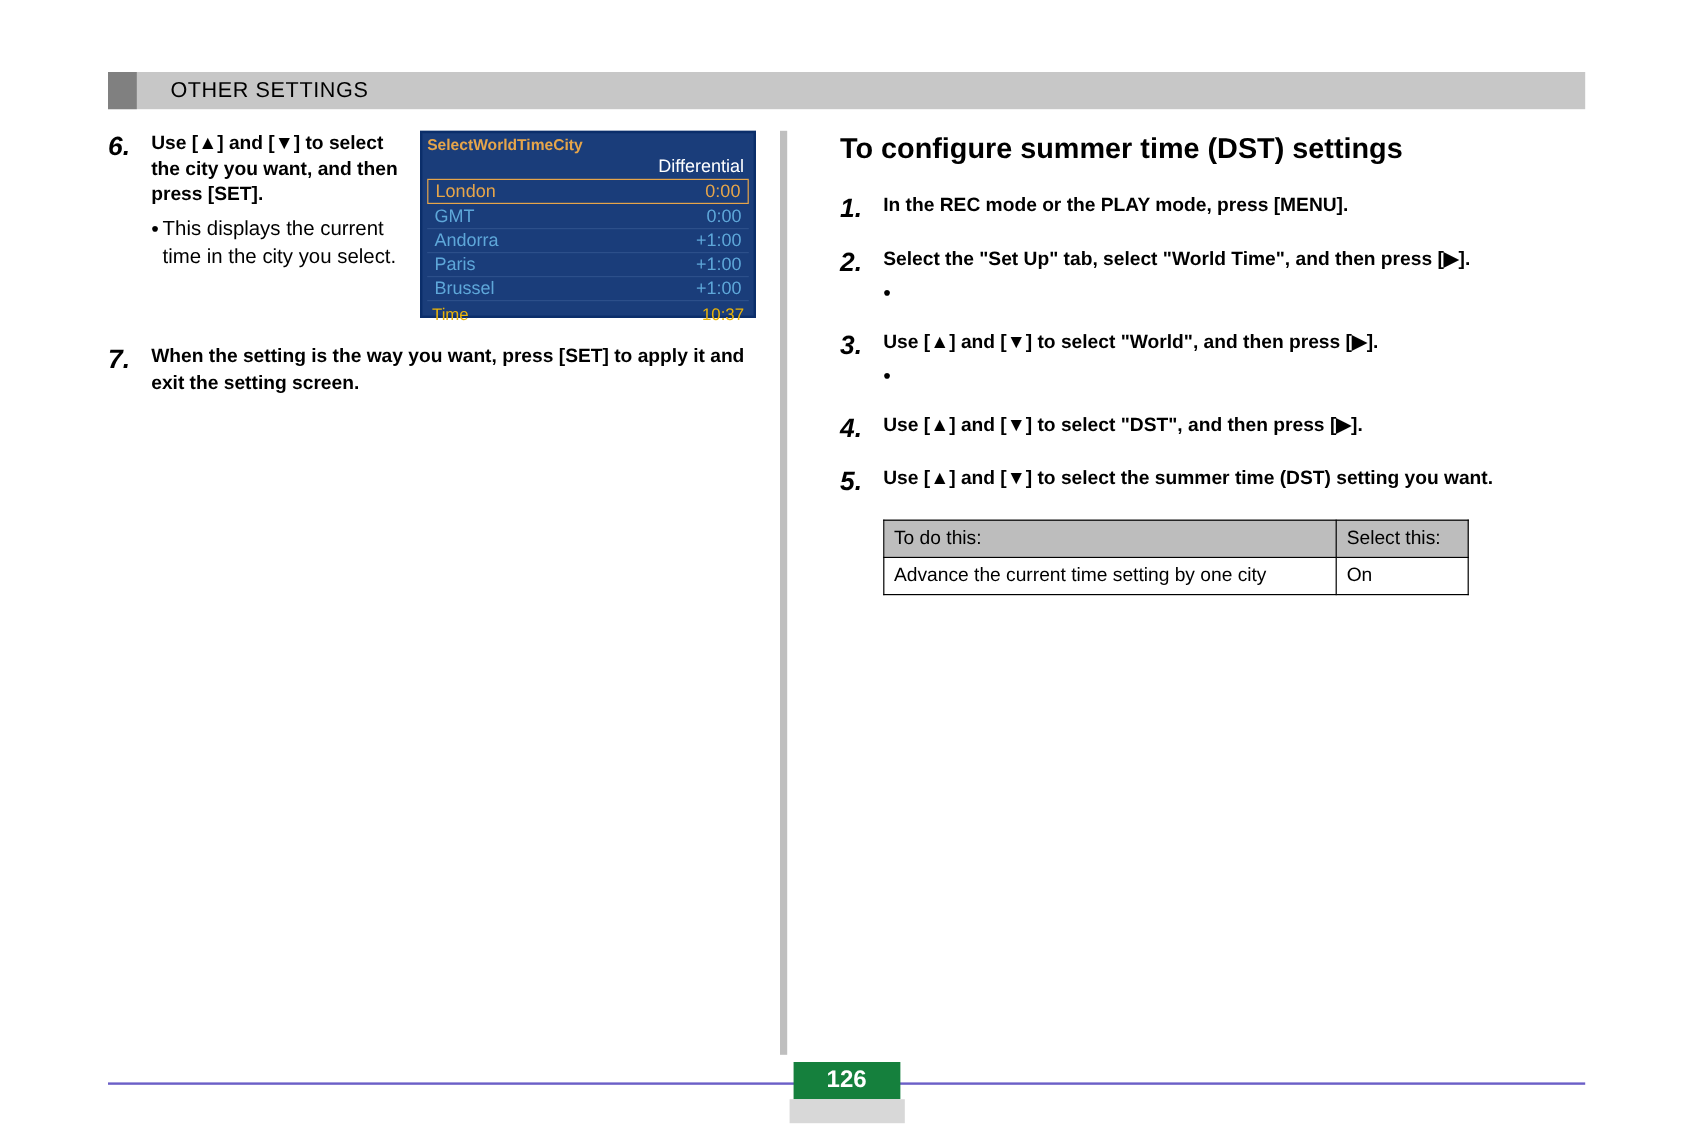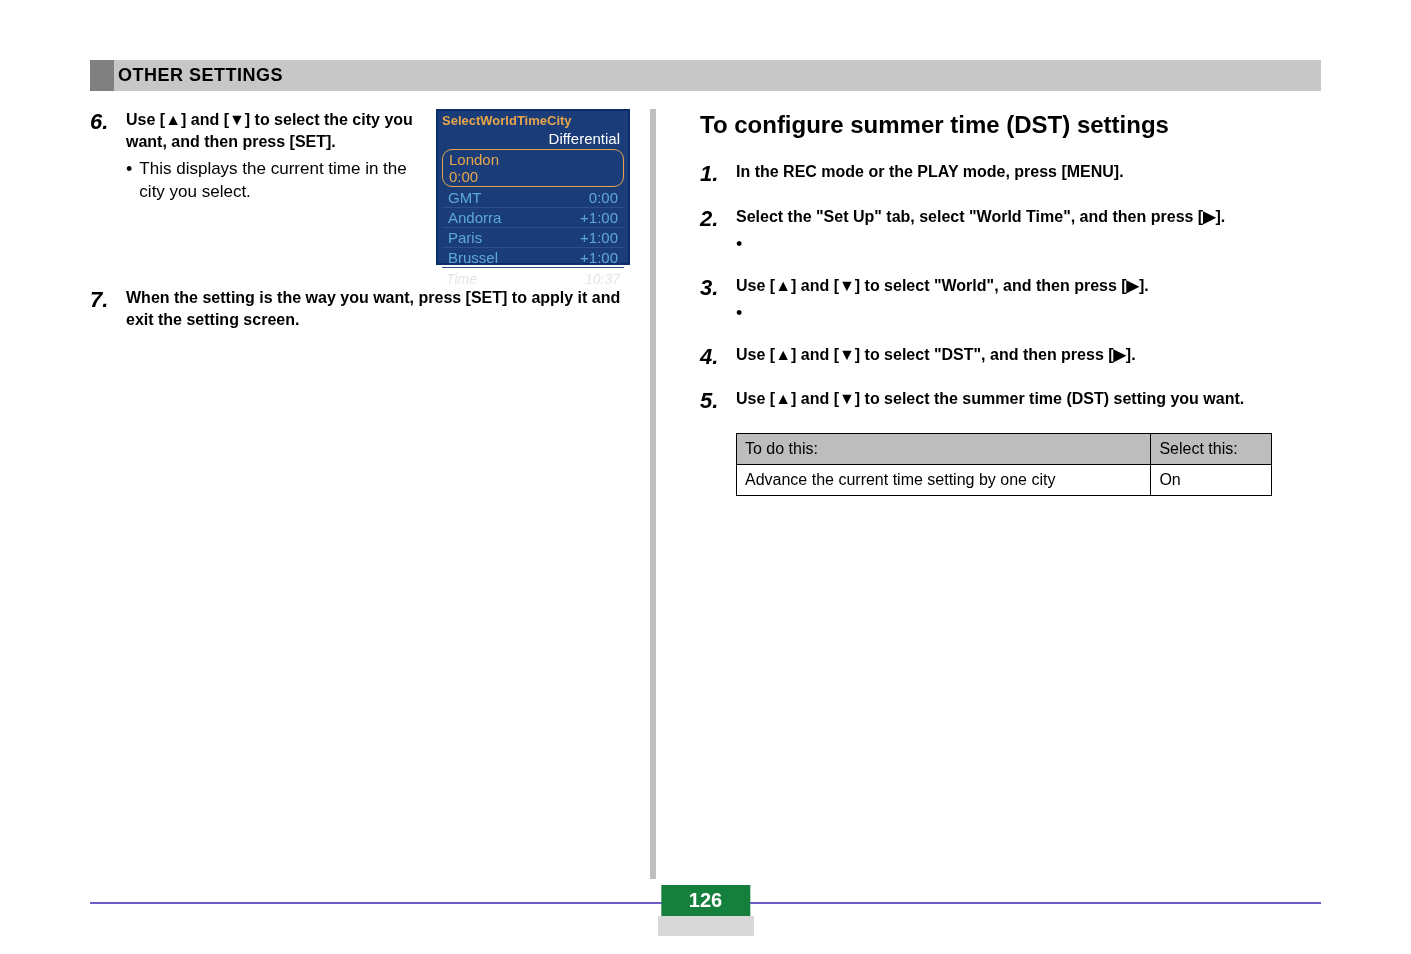--- a/index.html
+++ b/index.html
@@ -12,22 +12,22 @@
   .page {
     width: 1411px;
     height: 954px;
     position: relative;
     box-sizing: border-box;
     padding: 60px 90px 40px 90px;
   }
   .section-heading {
     background: #c7c7c7;
     border-left: 24px solid #808080;
-    padding: 5px 4px;
-    font-weight: bold;
+    padding: 5px 28px;
+    font-weight: normal;
     font-size: 18px;
     letter-spacing: 0.5px;
     margin-bottom: 18px;
     width: 100%;
     box-sizing: border-box;
   }
   .columns {
     display: flex;
     gap: 0;
     height: 770px;
@@ -86,21 +86,21 @@
   }
   .step6-wrap {
     display: flex;
     gap: 12px;
   }
   .step6-text {
     flex: 1;
   }
   
   .lcd {
-    width: 194px;
+    width: 280px;
     height: 156px;
     border: 2px solid #0b2e6a;
     background: #1a3d7a;
     font-family: Arial, sans-serif;
     font-size: 15px;
     box-sizing: border-box;
     padding: 2px;
   }
   .lcd-titlebar {
     color: #e6a54a;
@@ -122,36 +122,34 @@
     display: flex;
     justify-content: space-between;
     padding: 1px 6px;
     color: #5ea7d9;
     border-bottom: 1px solid #2c4f8a;
     font-size: 15px;
   }
   .lcd-row.selected {
     color: #e6a54a;
     border: 1px solid #e6a54a;
-    border-radius: 10px;
+    border-radius: 0;
     margin-bottom: 1px;
-    flex-direction: column;
   }
   .lcd-footer {
     display: flex;
     justify-content: space-between;
     padding: 3px 6px 0 6px;
-    color: #e5e5e5;
+    color: #eab308;
     font-size: 14px;
-    font-style: italic;
   }
   
   table.dst {
     border-collapse: collapse;
-    width: 536px;
+    width: 488px;
     margin-left: 36px;
     margin-top: 10px;
     font-size: 16px;
   }
   table.dst th, table.dst td {
     border: 1px solid #000;
     padding: 6px 8px;
     text-align: left;
     font-weight: normal;
   }

